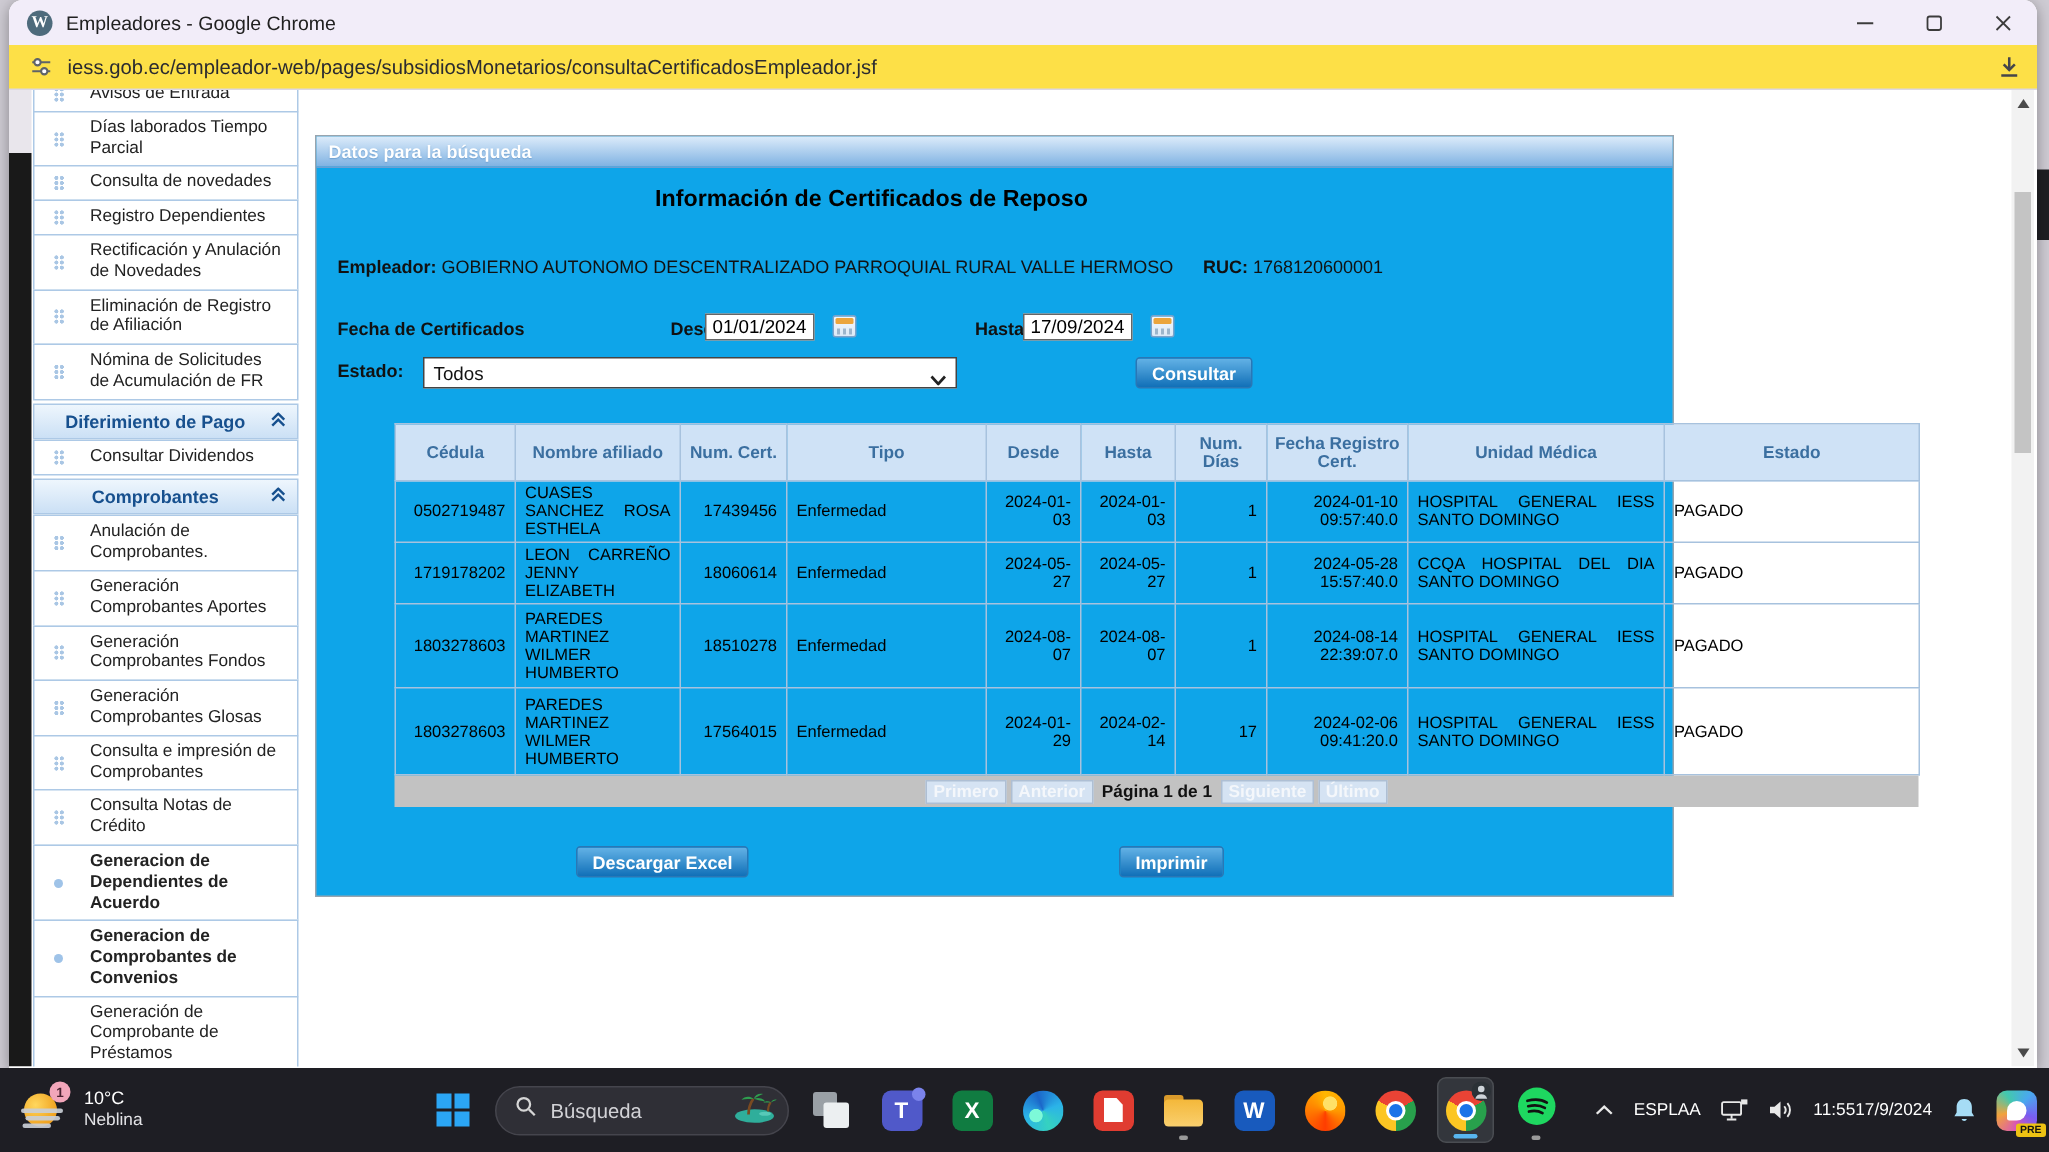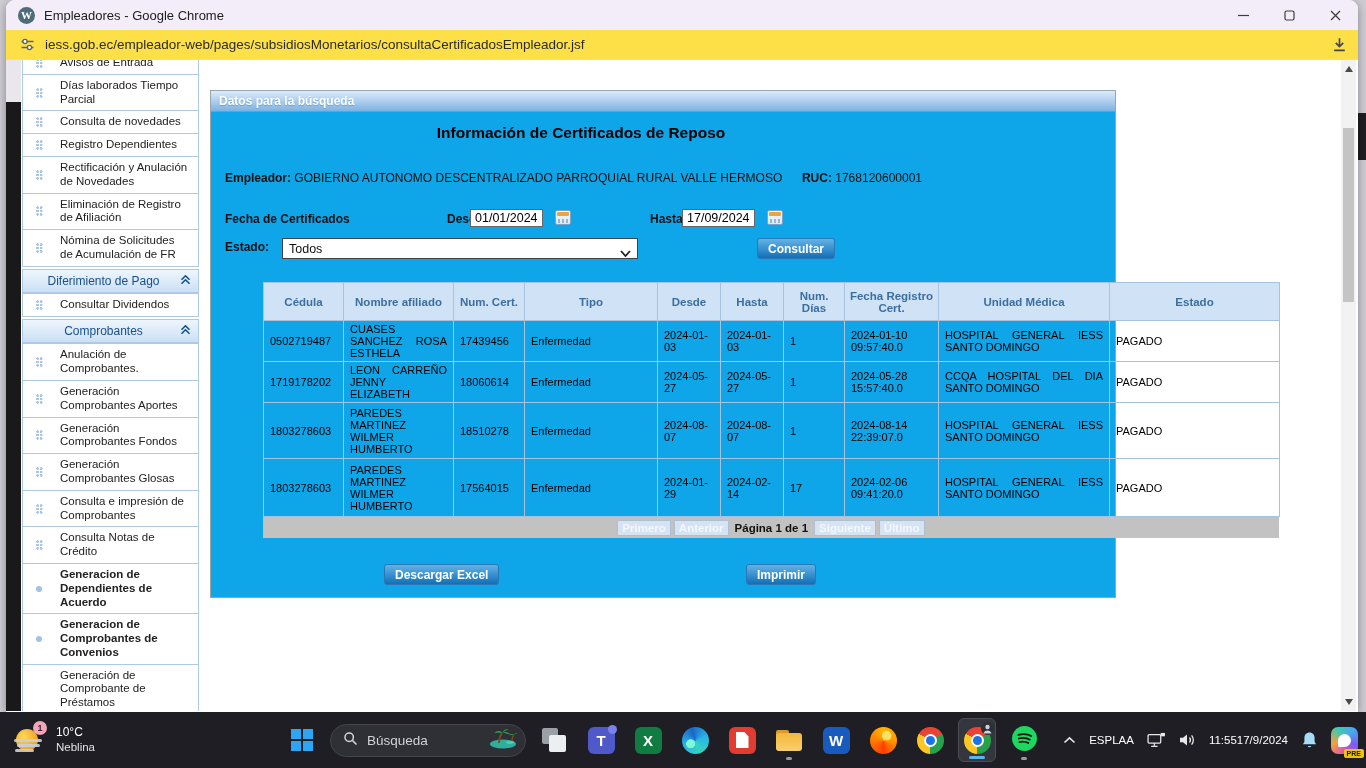--- a/index.html
+++ b/index.html
@@ -42,21 +42,21 @@
     background:
       radial-gradient(circle at 1.6px 1.6px, #a9c6e4 1.2px, transparent 1.5px),
       radial-gradient(circle at 5.2px 1.6px, #a9c6e4 1.2px, transparent 1.5px),
       radial-gradient(circle at 1.6px 5px,  #a9c6e4 1.2px, transparent 1.5px),
       radial-gradient(circle at 5.2px 5px,  #a9c6e4 1.2px, transparent 1.5px),
       radial-gradient(circle at 1.6px 8.4px,#a9c6e4 1.2px, transparent 1.5px),
       radial-gradient(circle at 5.2px 8.4px,#a9c6e4 1.2px, transparent 1.5px); }
   .bullet { position:absolute; left:13px; top:50%; margin-top:-3px; width:6px; height:6px;
             border-radius:50%; background:#9fc3e8; }
   .s-head { position:relative; border:1px solid #adc9e6; margin:2px 0 1px; text-align:center;
-            font-weight:normal; color:#17508e; font-size:12px; padding:4px 20px 4px 6px;
+            font-weight:bold; color:#17508e; font-size:12px; padding:4px 20px 4px 6px;
             background:linear-gradient(#eef6fd,#cbe0f5); cursor:pointer; }
   .s-head .chev { position:absolute; right:7px; top:50%; transform:translateY(-50%); }
 
   
   .panel { position:absolute; left:204px; top:30px; width:906px; height:508px;
            border:1px solid #98a4ae; background:#0ea5e9; }
   .phead { height:21px; background:linear-gradient(#dcebfa,#7fb2e2); border-bottom:1px solid #6b9fd2;
            color:#fff; font-weight:bold; font-size:12px; display:flex; align-items:center;
            padding-left:8px; text-shadow:0 1px 1px #6c9ecf; }
   .ptitle { position:absolute; left:10px; top:33px; width:720px; text-align:center;
@@ -88,21 +88,21 @@
   .btn-consultar { left:532px; top:29px; }
   .btn-excel { left:173px; top:473px; }
   .btn-imprimir { left:535px; top:473px; }
 
   
   .tablewrap { position:absolute; left:12px; top:191px; width:1016px;margin-left:40px; }
   table.grid { border-collapse:collapse; width:1016px; table-layout:fixed; }
   .grid th { border:1px solid #a7c2de; background:#cfe2f6; color:#3b6fa0; font-weight:bold;
              font-size:11.5px; text-align:center; padding:2px 4px; }
   .grid td { border:1px solid #a7c2de; font-size:11px; color:#000; padding:2px 6px;
-             vertical-align:middle; text-align:left; overflow:hidden; }
+             vertical-align:middle; text-align:right; overflow:hidden; }
   .grid thead tr { height:38px; }
   .grid td.l { text-align:left; }
   .grid td.j { text-align:justify; text-justify:inter-word; }
   .pager { height:21px; background:#c2c2c2; display:flex; align-items:center; justify-content:center;
            gap:3px; font-size:11.5px; }
   .pbtn { background:#d5e3f3; border:1px solid #aebfd4; color:#f4f7fb; padding:1px 4px;
           font-weight:bold; cursor:default; }
   .pstatus { font-weight:bold; color:#111; margin:0 3px; }
 
   

